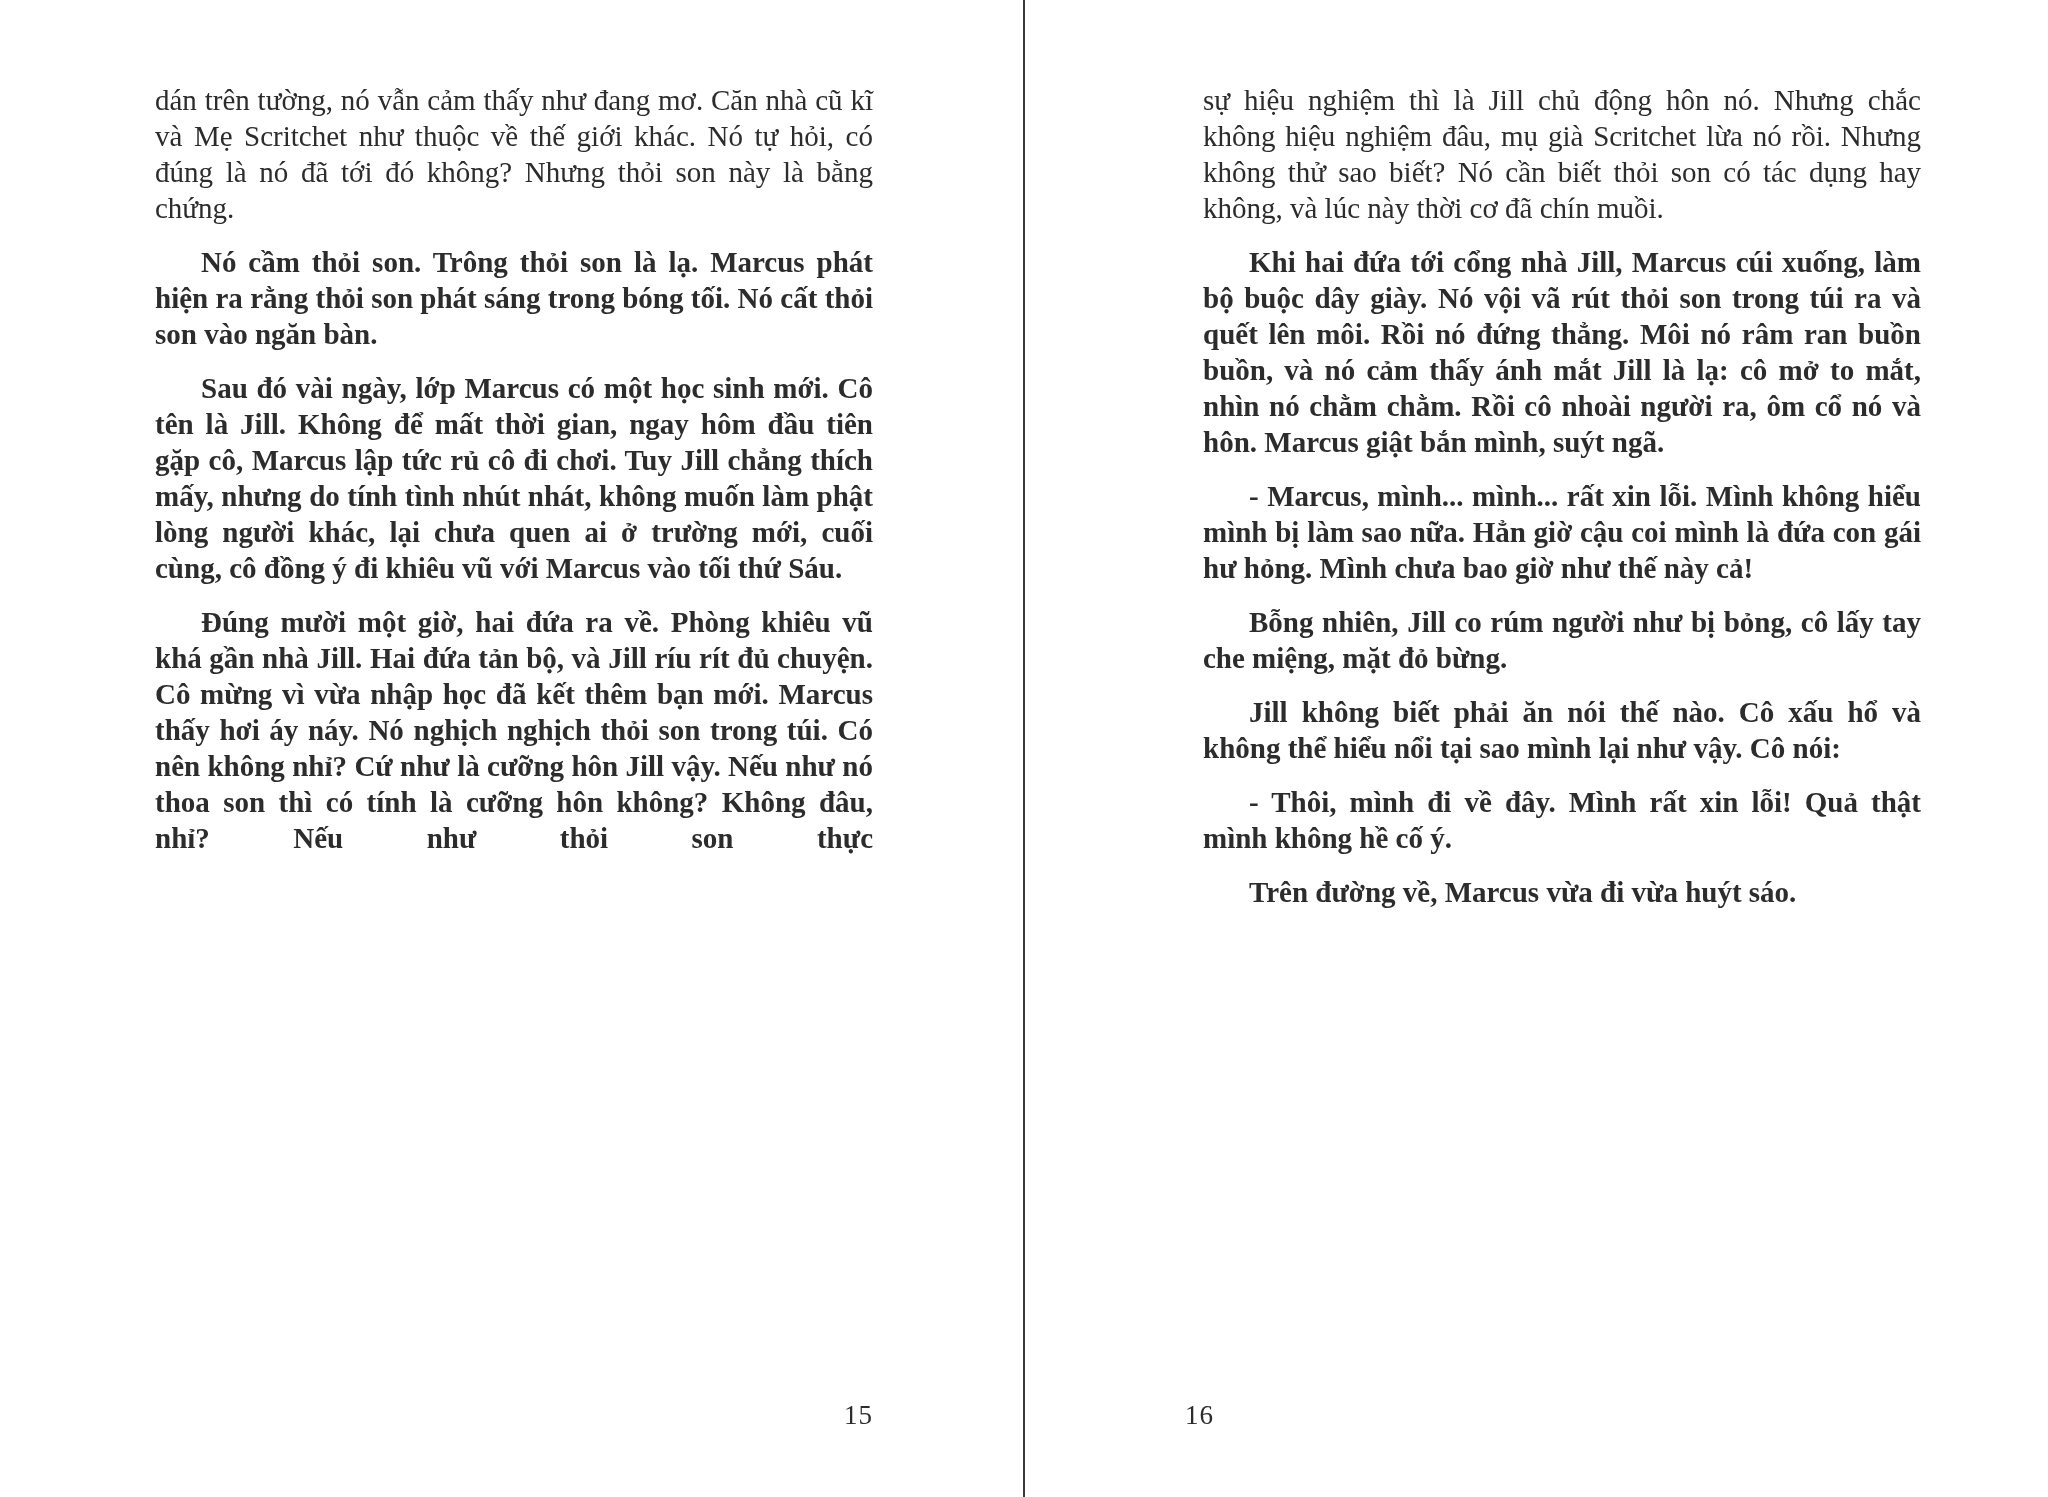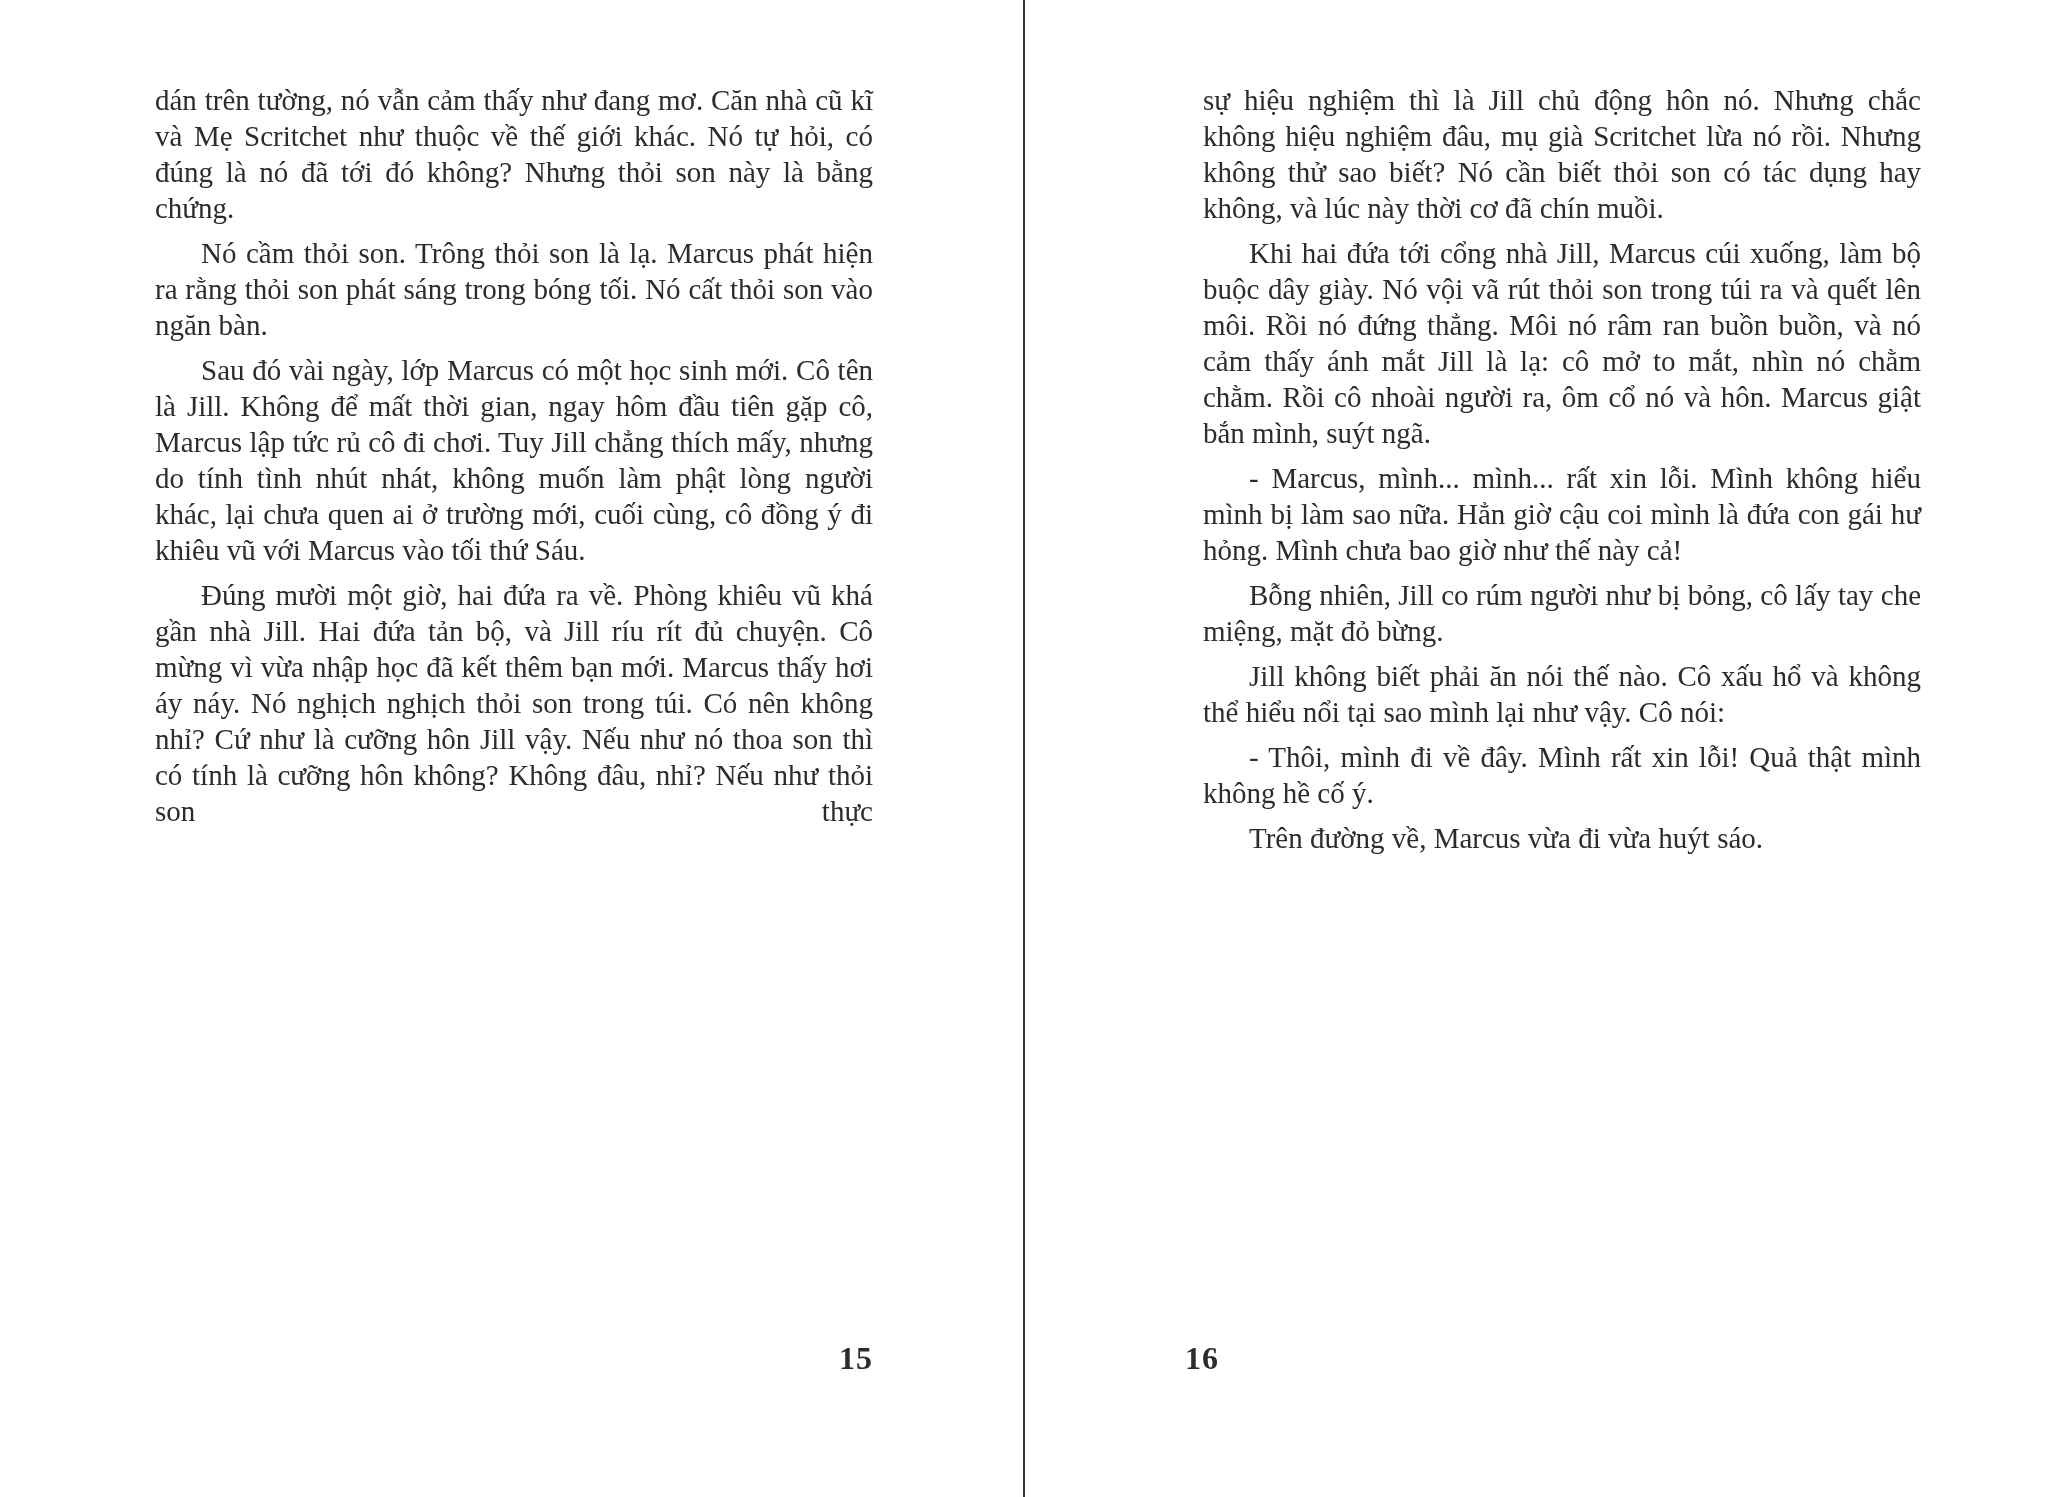--- a/index.html
+++ b/index.html
@@ -38,28 +38,28 @@
     top: 82px;
     width: 718px;
     color: var(--text, #2c2c2c);
     font-size: 29px;
     line-height: 36px;
     text-align: justify;
   }
   .page-left  .text-block { left: 155px; }
   .page-right .text-block { left: 179px; }
   .para { margin: 0; }
-  .para + .para { margin-top: 9px; }
+  .para + .para { margin-top: 18px; font-weight: bold; }
   .para.indent { text-indent: 46px; }
   .para.runover { text-align-last: justify; }
   .page-number {
     position: absolute;
-    top: 1340px;
-    font-size: 32px;
-    font-weight: 700;
+    top: 1400px;
+    font-size: 27px;
+    font-weight: 400;
     letter-spacing: 1px;
     color: var(--text, #2c2c2c);
   }
   .page-left  .page-number { left: 155px; width: 718px; text-align: right; }
   .page-right .page-number { left: 161px; }
 </style>
 </head>
 <body>
 
 <div class="spread">

